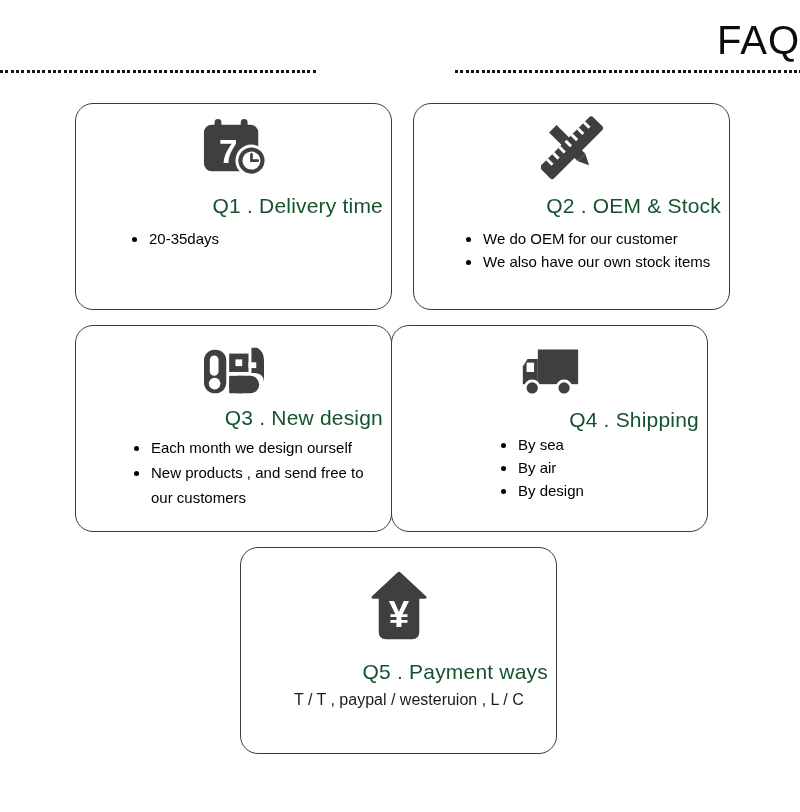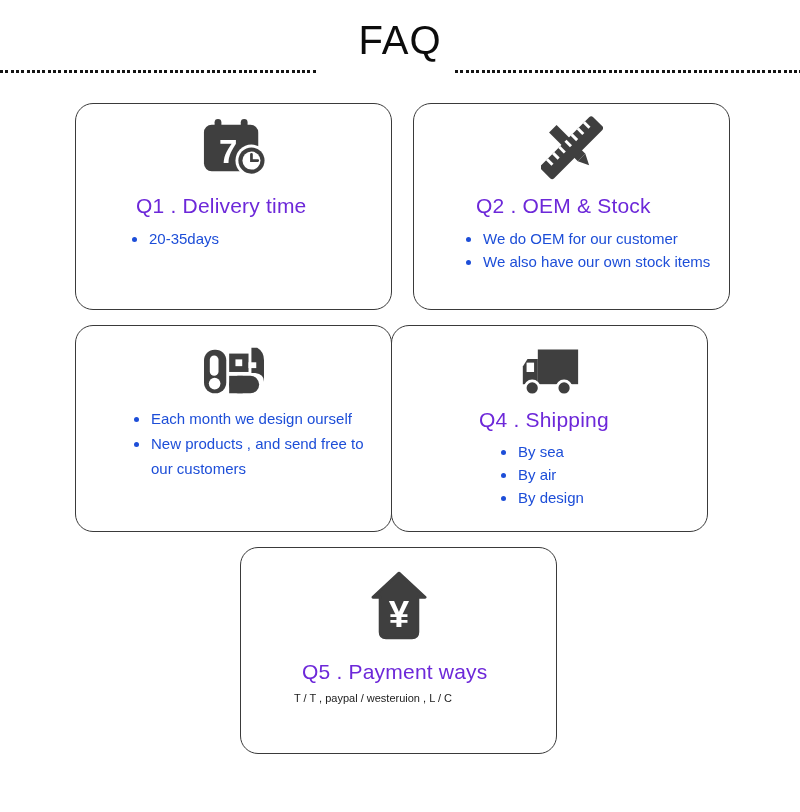--- a/index.html
+++ b/index.html
@@ -1,21 +1,21 @@
 <!DOCTYPE html>
 <html><head>
 <meta charset="utf-8">
 <style>
   html,body{margin:0;padding:0;}
   body{
     width:800px;height:812px;position:relative;background:#ffffff;
     font-family:"Liberation Sans", sans-serif;color:#1a1a1a;overflow:hidden;
   }
   .page-title{
-    position:absolute;top:18px;left:0;width:800px;text-align:center;
+    position:absolute;top:18px;left:0;width:800px;text-align:right;
     font-size:40px;line-height:44px;font-weight:400;color:#0c0c0c;letter-spacing:1px;
   }
   .dots{
     position:absolute;top:70px;height:3px;
     background-image:repeating-linear-gradient(to right,#141414 0 3px,transparent 3px 5.3px);
   }
   .dots-left{left:0;width:317px;}
   .dots-right{left:455px;width:345px;}
 
   .card{
@@ -35,27 +35,27 @@
   #card-q4 .icon-row{margin-top:20px;}
   #card-q5 .icon-row{margin-top:22px;}
 
   .content{padding-right:8px;}
   #card-q1 .content{padding-left:52px;margin-top:16px;}
   #card-q2 .content{padding-left:54px;margin-top:14px;}
   #card-q3 .content{padding-left:52px;margin-top:10px;}
   #card-q4 .content{padding-left:79px;margin-top:10px;}
   #card-q5 .content{padding-left:53px;margin-top:18px;}
 
-  .card-title{margin:8px;font-size:21px;font-weight:400;color:#6d28d9;letter-spacing:.2px;}
-  .card ul{margin:9px 0 0;padding-left:20px;list-style:disc;font-size:15px;line-height:23px;color:#1d4ed8;}
+  .card-title{margin:0;font-size:21px;font-weight:400;color:#14532d;letter-spacing:.2px;text-align:right;}
+  .card ul{margin:9px 0 0;padding-left:20px;list-style:disc;font-size:15px;line-height:23px;color:#000000;}
   .card ul li{padding-left:1px;}
   #card-q2 ul{padding-left:14px;}
   #card-q3 ul{padding-left:22px;margin-top:5px;line-height:25px;}
   #card-q4 ul{padding-left:46px;margin-top:1px;}
-  .note{margin:7px 0 0;font-size:11px;color:#1b1b1b;}
+  .note{margin:7px 0 0;font-size:16px;color:#1b1b1b;}
   svg{display:block;}
 </style>
 </head>
 <body>
 
 <div class="page-title">FAQ</div>
 <div class="dots dots-left"></div>
 <div class="dots dots-right"></div>
 
 <div class="card" id="card-q1">
@@ -123,20 +123,21 @@
       </g>
       <g fill="#ffffff">
         <rect x="6" y="9" width="9" height="21" rx="4.5"></rect>
         <circle cx="11" cy="38" r="6"></circle>
         <rect x="32.5" y="13" width="7" height="7"></rect>
         <rect x="46" y="16" width="8" height="6"></rect>
       </g>
     </svg>
   </div>
   <div class="content">
+    <h3 class="card-title">Q3 . New design</h3>
     <ul>
       <li>Each month we design ourself</li>
       <li>New products , and send free to our customers</li>
     </ul>
   </div>
 </div>
 
 <div class="card" id="card-q4">
   <div class="icon-row">
     <svg width="60" height="52" viewBox="0 0 64 52" aria-hidden="true">

